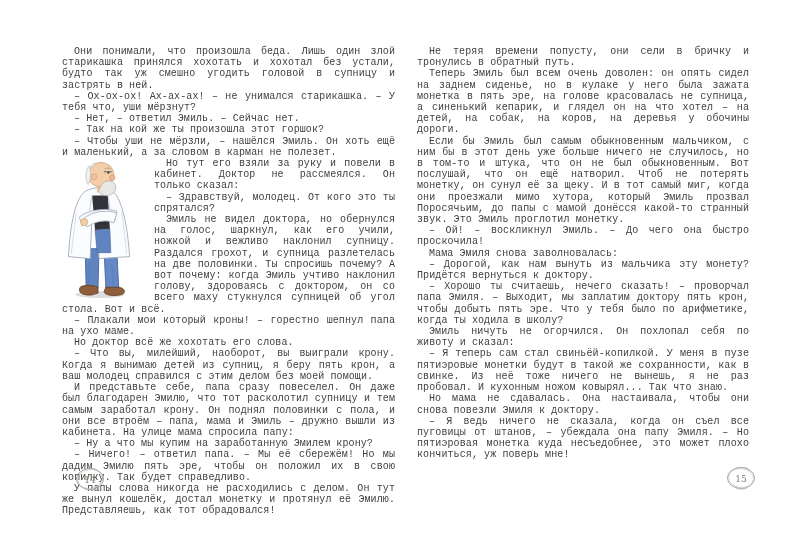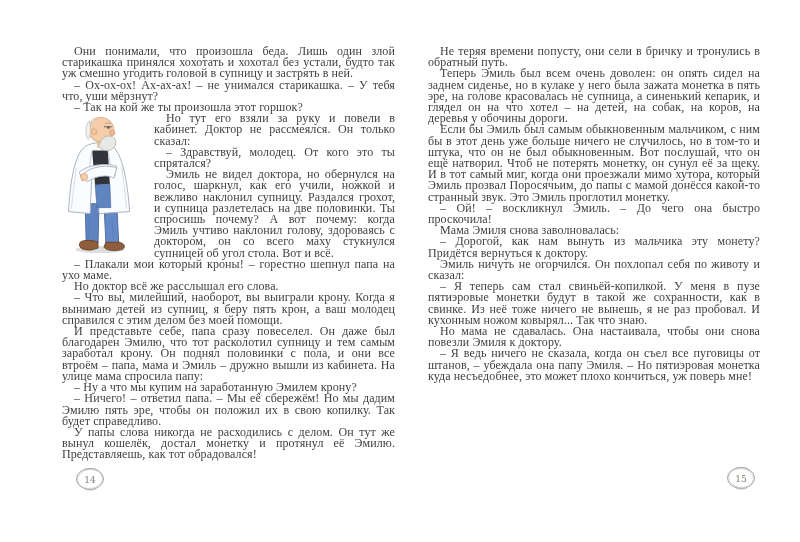--- a/index.html
+++ b/index.html
@@ -8,31 +8,32 @@
     width:800px;height:542px;
     background:#ffffff;
     overflow:hidden;
     font-family:"Liberation Serif","DejaVu Serif",serif;
     color:#413f3c;
   }
   .page-text{
     position:absolute;
     top:46px;
     width:333px;
-    font-size:12px;
+    font-size:10px;
     line-height:11.2px;
     text-align:justify;
     letter-spacing:0.1px;
+    font-family:Liberation Mono, monospace;
   }
   .page-text p{
     margin:0;
     text-indent:12px;
   }
   .left-col{left:62px;}
-  .right-col{left:428px;width:332px;}
+  .right-col{left:417px;width:332px;}
   .illo{
     float:left;
     width:88px;
     height:146px;
     margin:-4px 10px 2px -6px;
   }
   .illo svg{display:block;width:100%;height:100%;}
   .page-badge{
     position:absolute;
     width:34px;height:30px;
@@ -47,21 +48,23 @@
   }
 </style>
 </head>
 <body>
 
 <div class="spread">
 
   <div class="page-text left-col">
     <p>Они понимали, что произошла беда. Лишь один злой старикашка принялся хохотать и хохотал без устали, будто так уж смешно угодить головой в супницу и застрять в ней.</p>
     <p>– Ох-ох-ох! Ах-ах-ах! – не унимался старикашка. – У тебя что, уши мёрзнут?</p>
+    <p>– Нет, – ответил Эмиль. – Сейчас нет.</p>
     <p>– Так на кой же ты произошла этот горшок?</p>
+    <p>– Чтобы уши не мёрзли, – нашёлся Эмиль. Он хоть ещё и маленький, а за словом в карман не полезет.</p>
 
     <div class="illo">
       <svg viewBox="0 0 88 148" xmlns="http://www.w3.org/2000/svg">
 
         <ellipse cx="44" cy="142.5" rx="25" ry="3.5" fill="#dddddd"></ellipse>
 
         <path d="M29,96 L43,96 L42,136 L30,137 Z" fill="#5f84bf" stroke="#46659f" stroke-width="0.9"></path>
         <path d="M48,96 L61,97 L63,136 L50,136 Z" fill="#6489c6" stroke="#46659f" stroke-width="0.9"></path>
         <path d="M33,110 C34,118 33,126 32,132" fill="none" stroke="#46659f" stroke-width="0.5" opacity="0.6"></path>
         <path d="M56,112 C57,120 57,127 58,133" fill="none" stroke="#46659f" stroke-width="0.5" opacity="0.6"></path>
@@ -101,35 +104,36 @@
         <line x1="48" y1="18" x2="56" y2="18" stroke="#555555" stroke-width="0.9"></line>
         <circle cx="52.5" cy="19" r="1.1" fill="#333333"></circle>
         <path d="M49,15 C51,14 53,14 55,15" fill="none" stroke="#999999" stroke-width="0.8"></path>
       </svg>
     </div>
 
     <p>Но тут его взяли за руку и повели в кабинет. Доктор не рассмеялся. Он только сказал:</p>
     <p>– Здравствуй, молодец. От кого это ты спрятался?</p>
     <p>Эмиль не видел доктора, но обернулся на голос, шаркнул, как его учили, ножкой и вежливо наклонил супницу. Раздался грохот, и супница разлетелась на две половинки. Ты спросишь почему? А вот почему: когда Эмиль учтиво наклонил голову, здороваясь с доктором, он со всего маху стукнулся супницей об угол стола. Вот и всё.</p>
     <p>– Плакали мои который кроны! – горестно шепнул папа на ухо маме.</p>
-    <p>Но доктор всё же расслышал его слова.</p>
+    <p>Но доктор всё же хохотать его слова.</p>
     <p>– Что вы, милейший, наоборот, вы выиграли крону. Когда я вынимаю детей из супниц, я беру пять крон, а ваш молодец справился с этим делом без моей помощи.</p>
     <p>И представьте себе, папа сразу повеселел. Он даже был благодарен Эмилю, что тот расколотил супницу и тем самым заработал крону. Он поднял половинки с пола, и они все втроём – папа, мама и Эмиль – дружно вышли из кабинета. На улице мама спросила папу:</p>
     <p>– Ну а что мы купим на заработанную Эмилем крону?</p>
     <p>– Ничего! – ответил папа. – Мы её сбережём! Но мы дадим Эмилю пять эре, чтобы он положил их в свою копилку. Так будет справедливо.</p>
     <p>У папы слова никогда не расходились с делом. Он тут же вынул кошелёк, достал монетку и протянул её Эмилю. Представляешь, как тот обрадовался!</p>
   </div>
 
   <div class="page-text right-col">
     <p>Не теряя времени попусту, они сели в бричку и тронулись в обратный путь.</p>
     <p>Теперь Эмиль был всем очень доволен: он опять сидел на заднем сиденье, но в кулаке у него была зажата монетка в пять эре, на голове красовалась не супница, а синенький кепарик, и глядел он на что хотел – на детей, на собак, на коров, на деревья у обочины дороги.</p>
     <p>Если бы Эмиль был самым обыкновенным мальчиком, с ним бы в этот день уже больше ничего не случилось, но в том-то и штука, что он не был обыкновенным. Вот послушай, что он ещё натворил. Чтоб не потерять монетку, он сунул её за щеку. И в тот самый миг, когда они проезжали мимо хутора, который Эмиль прозвал Поросячьим, до папы с мамой донёсся какой-то странный звук. Это Эмиль проглотил монетку.</p>
     <p>– Ой! – воскликнул Эмиль. – До чего она быстро проскочила!</p>
     <p>Мама Эмиля снова заволновалась:</p>
     <p>– Дорогой, как нам вынуть из мальчика эту монету? Придётся вернуться к доктору.</p>
+    <p>– Хорошо ты считаешь, нечего сказать! – проворчал папа Эмиля. – Выходит, мы заплатим доктору пять крон, чтобы добыть пять эре. Что у тебя было по арифметике, когда ты ходила в школу?</p>
     <p>Эмиль ничуть не огорчился. Он похлопал себя по животу и сказал:</p>
     <p>– Я теперь сам стал свиньёй-копилкой. У меня в пузе пятиэровые монетки будут в такой же сохранности, как в свинке. Из неё тоже ничего не вынешь, я не раз пробовал. И кухонным ножом ковырял... Так что знаю.</p>
     <p>Но мама не сдавалась. Она настаивала, чтобы они снова повезли Эмиля к доктору.</p>
     <p>– Я ведь ничего не сказала, когда он съел все пуговицы от штанов, – убеждала она папу Эмиля. – Но пятиэровая монетка куда несъедобнее, это может плохо кончиться, уж поверь мне!</p>
   </div>
 
   <div class="page-badge badge-left">
     <svg viewBox="0 0 34 30" xmlns="http://www.w3.org/2000/svg">
       <ellipse cx="17" cy="15" rx="13.5" ry="10.5" fill="none" stroke="#9a9a9a" stroke-width="0.9"></ellipse>
       <ellipse cx="17" cy="15" rx="12.5" ry="9.5" fill="none" stroke="#c2c2c2" stroke-width="0.7" transform="rotate(-7 17 15)"></ellipse>

